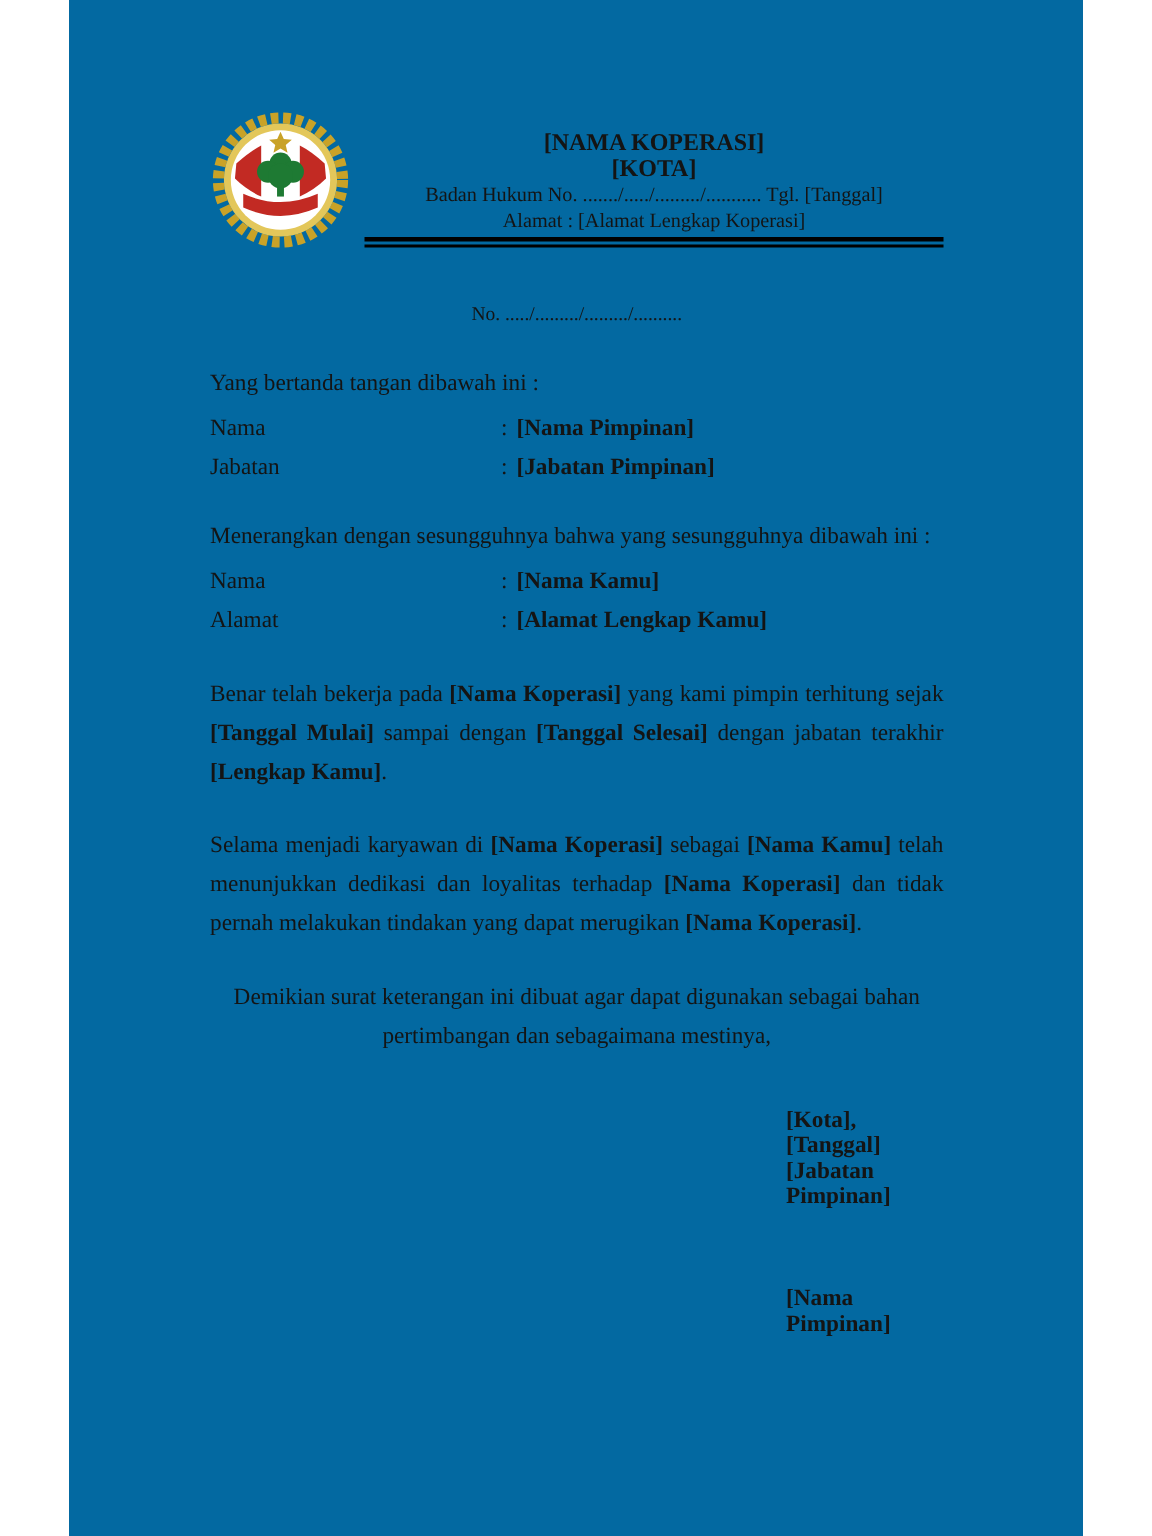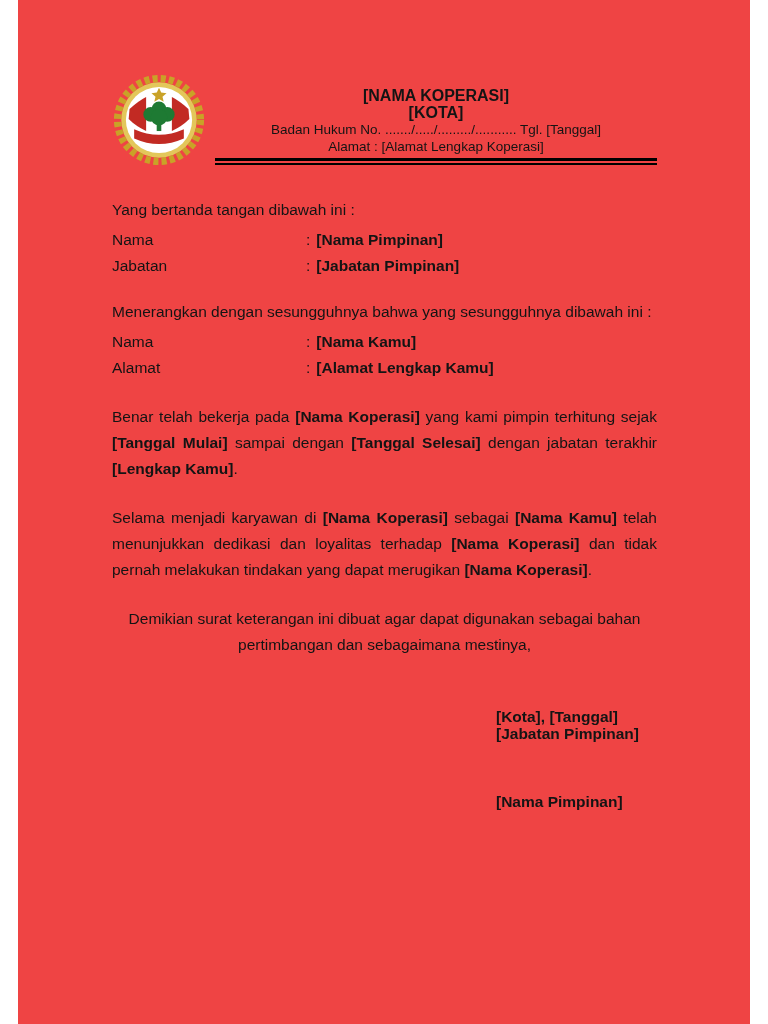--- a/index.html
+++ b/index.html
@@ -1,23 +1,23 @@
 <!DOCTYPE html>
 <html><head>
 <meta charset="utf-8">
 <style>
   * { margin:0; padding:0; box-sizing:border-box; }
   html, body { background:#ffffff; }
   .page {
     position:relative;
-    width:732px; height:1024px;
+    width:676px; height:1024px;
     margin:0 auto;
-    background:#ef4444;
+    background:#0369a1;
     color:#141414;
-    font-family:Liberation Sans, sans-serif;
+    font-family:Liberation Serif, serif;
     overflow:hidden;
   }
   .content { position:absolute; left:94px; right:93px; top:0; }
 
   
   .logo { position:absolute; left:1px; top:72px; width:92px; height:96px; }
   .header-text { margin-left:103px; padding-top:87px; text-align:center; }
   .org-name, .org-city { font-size:16px; font-weight:bold; line-height:17px; }
   .legal, .addr { font-size:13.5px; line-height:17px; }
   .rule { margin-left:103px; margin-top:3px; }
@@ -36,21 +36,21 @@
   .fields { margin-top:8px; }
   .field-row { display:flex; line-height:26px;gap:32px; }
   .field-label { width:162px; flex:0 0 162px; }
   .field-value { font-weight:bold; }
   .field-colon { font-weight:normal; margin-right:6px; }
   .para { margin-top:23px; line-height:26px; text-align:justify; }
   .para-last { text-align:center; }
   .b { font-weight:bold; }
 
   
-  .signature { margin-top:50px; margin-left:384px; font-weight:bold; font-size:15.5px; line-height:17px; }
+  .signature { margin-top:34px; margin-left:384px; font-weight:bold; font-size:15.5px; line-height:17px; }
   .sig-name { margin-top:51px; }
 </style>
 </head>
 <body>
 
 <div class="page">
   <div class="content">
 
     <div class="logo">
       <svg viewBox="0 0 100 100" width="92" height="96">
@@ -73,20 +73,21 @@
       <div class="org-city">[KOTA]</div>
       <div class="legal">Badan Hukum No. ......./...../........./........... Tgl. [Tanggal]</div>
       <div class="addr">Alamat : [Alamat Lengkap Koperasi]</div>
     </div>
     <div class="rule">
       <div class="l1"></div>
       <div class="l2"></div>
     </div>
 
     <div class="title-block">
+      <div class="number">No. ...../........./........./..........</div>
     </div>
 
     <div class="letter-body">
 
       <div class="intro">Yang bertanda tangan dibawah ini :</div>
 
       <div class="fields">
         <div class="field-row">
           <span class="field-label">Nama</span>
           <span class="field-value"><span class="field-colon">:</span><span>[Nama Pimpinan]</span></span>

